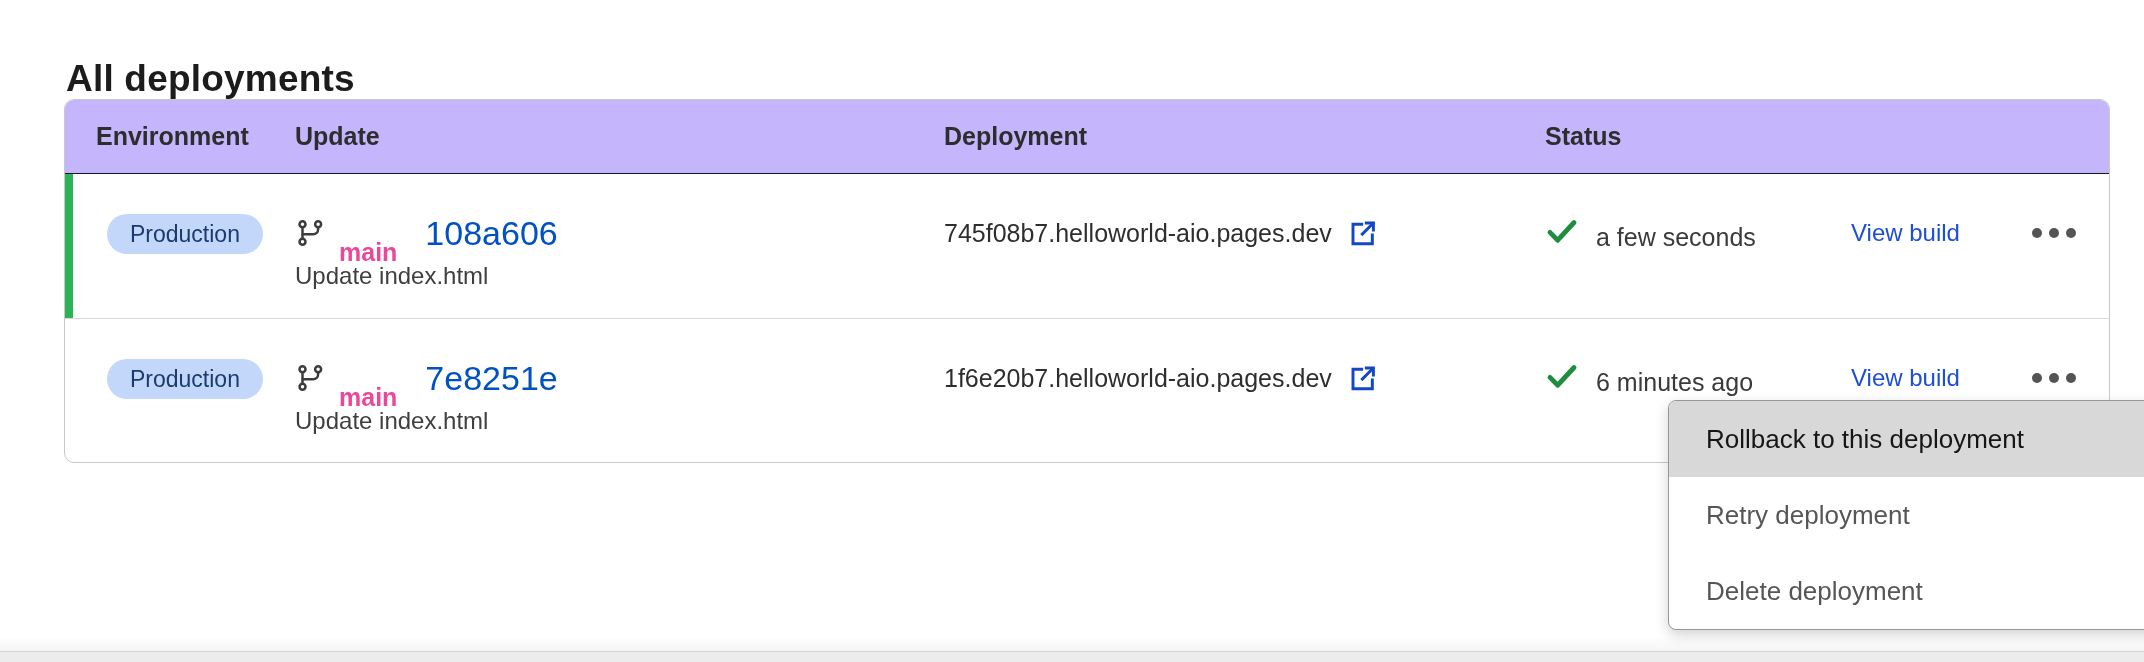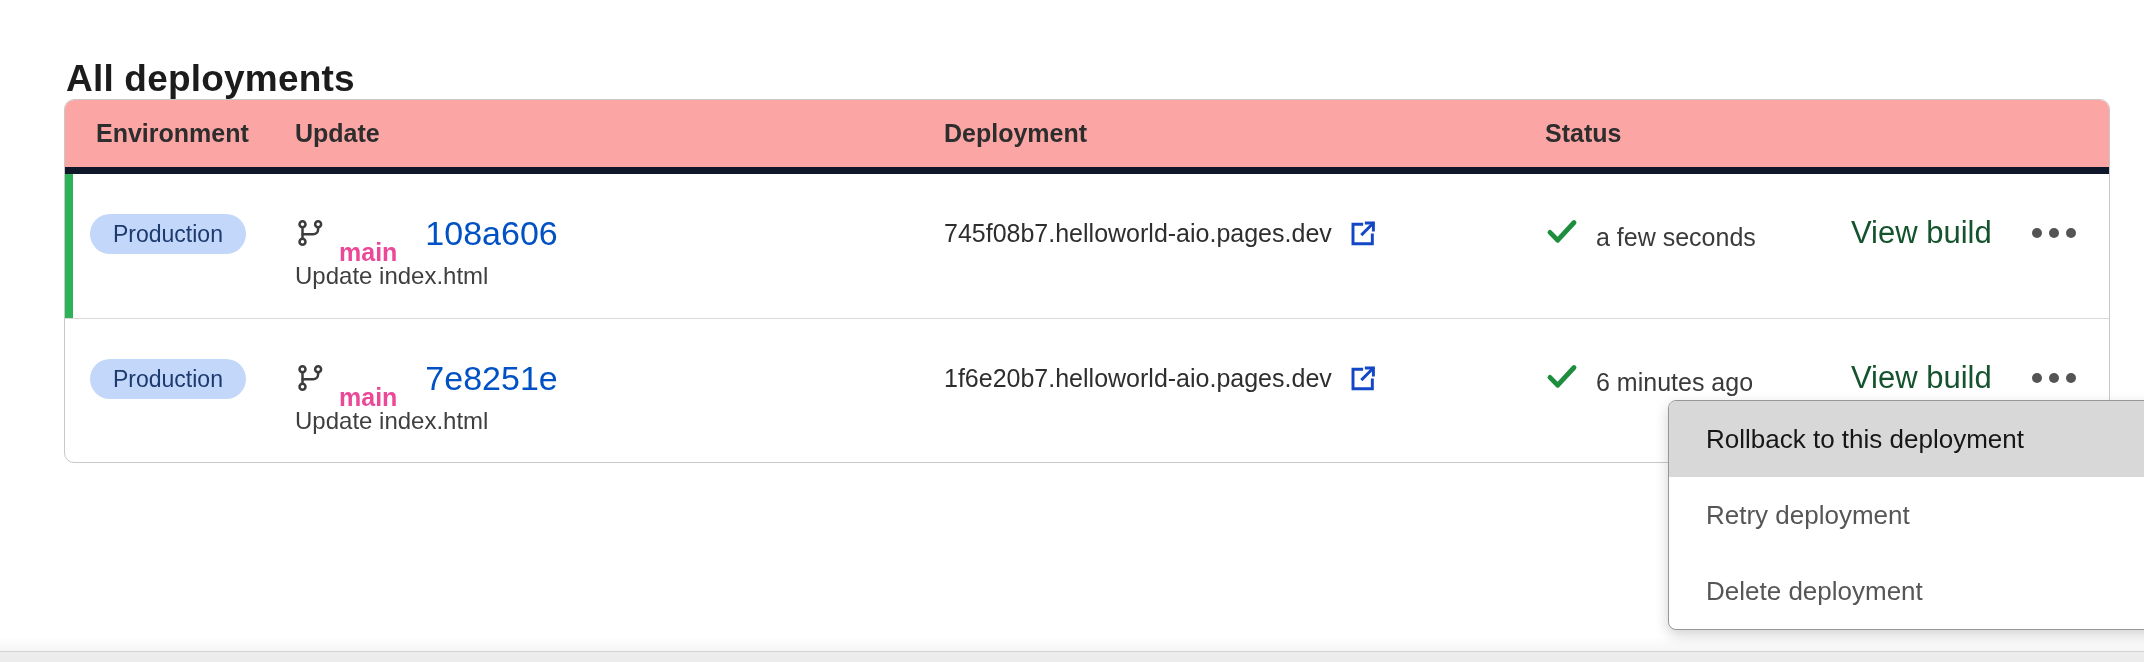--- a/index.html
+++ b/index.html
@@ -32,22 +32,22 @@
     border: 1px solid #c9c9c9;
     border-radius: 10px;
   }
   .t-grid {
     display: grid;
     grid-template-columns: 230px 649px 601px 306px 1fr;
     align-items: stretch;
   }
   .t-header {
     height: 74px;
-    background: #fca5a5;
-    border-bottom: 7px solid #0f172a;
+    background: #c4b5fd;
+    border-bottom: 1px solid #0f172a;
     border-radius: 9px 9px 0 0;
   }
   .t-header .th {
     display: flex;
     align-items: center;
     font-size: 25px;
     font-weight: 600;
     color: #2d2d2d;
   }
   .th.env { padding-left: 31px; }
@@ -61,21 +61,21 @@
     padding-top: 40px;
     display: flex;
     align-items: flex-start;
   }
   .current-bar {
     position: absolute;
     left: 0; top: 0; bottom: 0;
     width: 8px;
     background: #2eb258;
   }
-  .cell.env { padding-left: 25px; }
+  .cell.env { padding-left: 42px; }
   .badge {
     display: inline-flex;
     align-items: center;
     height: 40px;
     padding: 0 23px;
     border-radius: 20px;
     background: #c3d7fa;
     color: #1c3a6e;
     font-size: 23px;
     line-height: 1;
@@ -125,22 +125,22 @@
   }
   .status-time { font-size: 25px; color: #3a3a3a; }
   .cell.actions {
     justify-content: space-between;
     padding-right: 33px;
   }
   .view-build {
     display: flex;
     align-items: center;
     height: 38px;
-    font-size: 31px;
-    color: #14532d;
+    font-size: 24px;
+    color: #1d4ed8;
     text-decoration: none;
     cursor: pointer;
   }
   .dots {
     display: flex;
     align-items: center;
     height: 38px;
     gap: 7px;
     cursor: pointer;
   }

